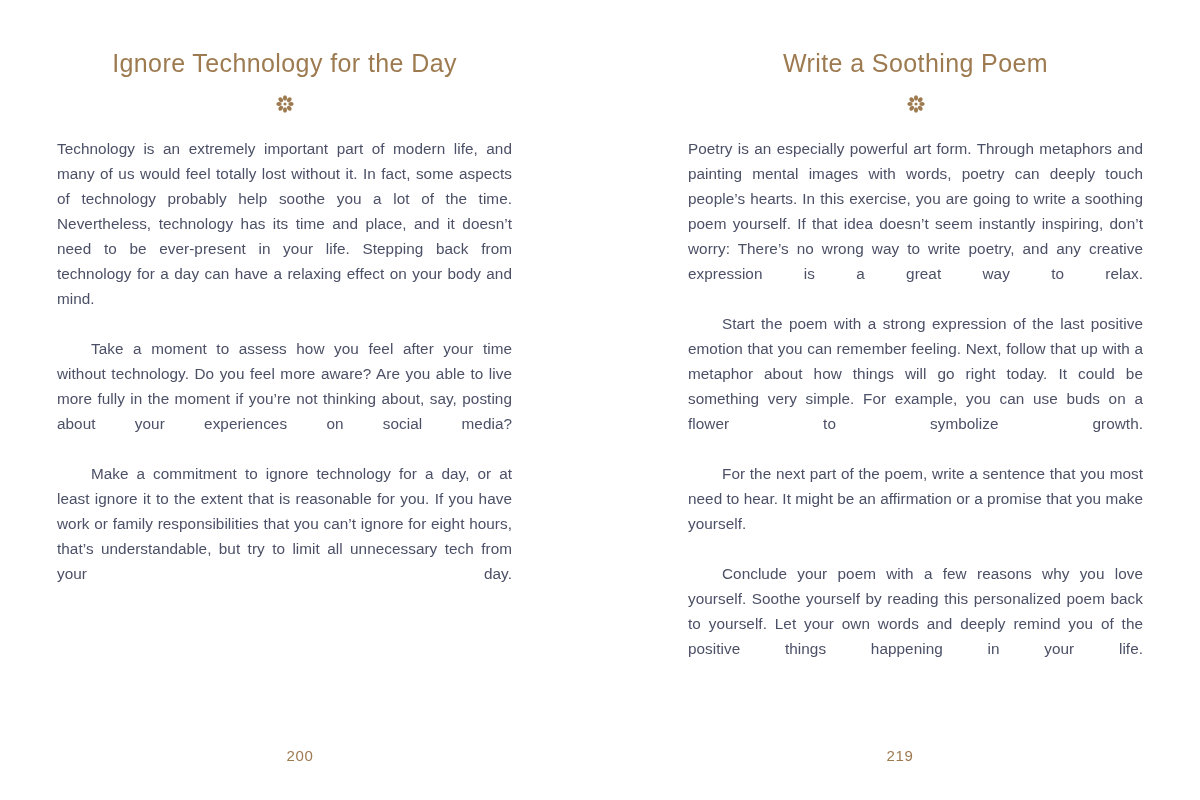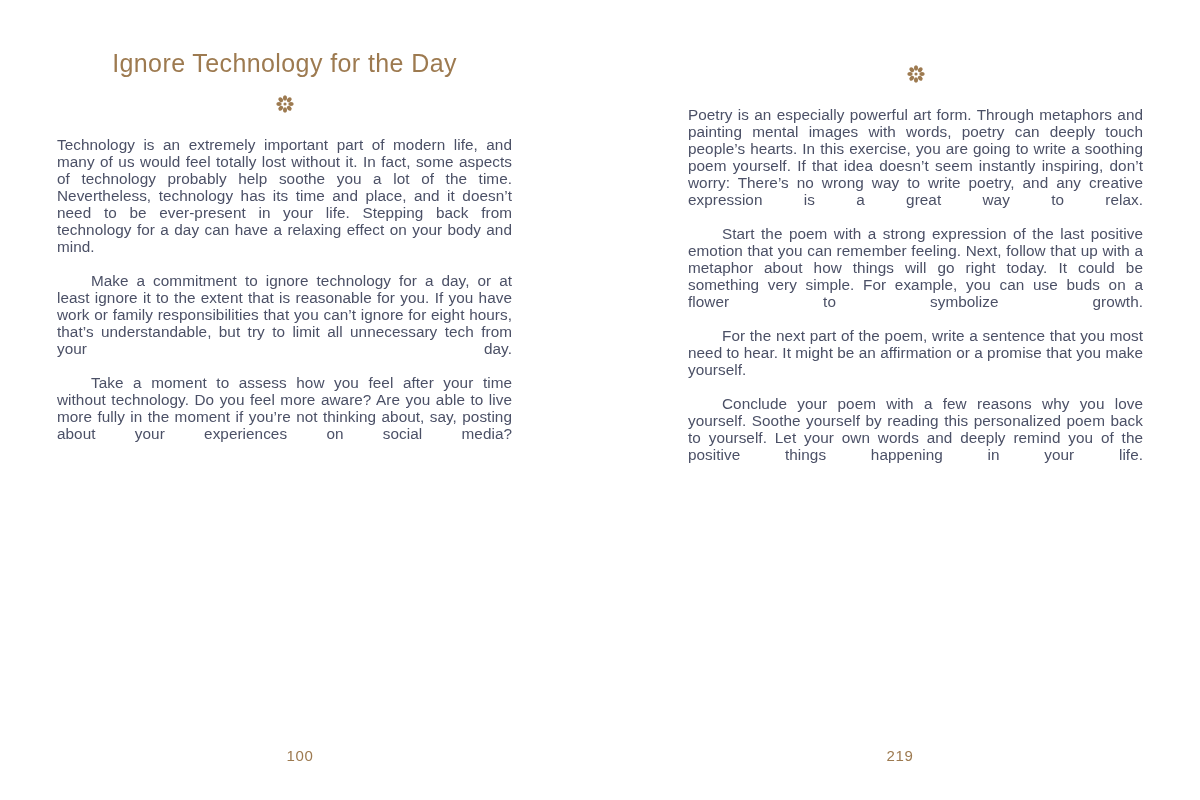--- a/index.html
+++ b/index.html
@@ -66,21 +66,21 @@
     vertical-align: middle;
   }
 
   .body-copy {
     margin-top: 2px;
   }
 
   .body-copy p {
     margin: 0;
     font-size: 15.3px;
-    line-height: 17px;
+    line-height: 25px;
     color: #4b5066;
     text-align: justify;
     text-justify: inter-word;
     letter-spacing: 0.05px;
     -webkit-hyphens: none;
     hyphens: none;
   }
 
   .body-copy p.indent {
     text-indent: 34px;
@@ -129,32 +129,33 @@
               <ellipse cx="8" cy="20" rx="4.1" ry="5.4" transform="rotate(270 8 20)"></ellipse>
               <ellipse cx="11.5" cy="11.5" rx="4.1" ry="5.4" transform="rotate(315 11.5 11.5)"></ellipse>
               <circle cx="20" cy="20" r="3.1"></circle>
             </g>
           </svg>
         </span>
       </div>
 
       <div class="body-copy">
         <p>Technology is an extremely important part of modern life, and many of us would feel totally lost without it. In fact, some aspects of technology probably help soothe you a lot of the time. Nevertheless, technology has its time and place, and it doesn’t need to be ever-present in your life. Stepping back from technology for a day can have a relaxing effect on your body and mind.</p>
+        <p class="indent">Take a moment to assess how you feel after your time without technology. Do you feel more aware? Are you able to live more fully in the moment if you’re not thinking about, say, posting about your experiences on social media?</p>
         <p class="indent">Make a commitment to ignore technology for a day, or at least ignore it to the extent that is reasonable for you. If you have work or family responsibilities that you can’t ignore for eight hours, that’s understandable, but try to limit all unnecessary tech from your day.</p>
-        <p class="indent">Take a moment to assess how you feel after your time without technology. Do you feel more aware? Are you able to live more fully in the moment if you’re not thinking about, say, posting about your experiences on social media?</p>
       </div>
 
     </div>
 
-    <div class="folio">100</div>
+    <div class="folio">200</div>
   </div>
 
   <div class="page page-right">
     <div class="page-inner">
 
+      <h1 class="chapter-title">Write a Soothing Poem</h1>
 
       <div class="ornament-wrap">
         <span class="ornament">
           <svg width="20" height="20" viewBox="0 0 40 40" aria-hidden="true">
             <g fill="#9d7a50">
               <ellipse cx="20" cy="8" rx="4.1" ry="5.4" transform="rotate(0 20 8)"></ellipse>
               <ellipse cx="28.5" cy="11.5" rx="4.1" ry="5.4" transform="rotate(45 28.5 11.5)"></ellipse>
               <ellipse cx="32" cy="20" rx="4.1" ry="5.4" transform="rotate(90 32 20)"></ellipse>
               <ellipse cx="28.5" cy="28.5" rx="4.1" ry="5.4" transform="rotate(135 28.5 28.5)"></ellipse>
               <ellipse cx="20" cy="32" rx="4.1" ry="5.4" transform="rotate(180 20 32)"></ellipse>

